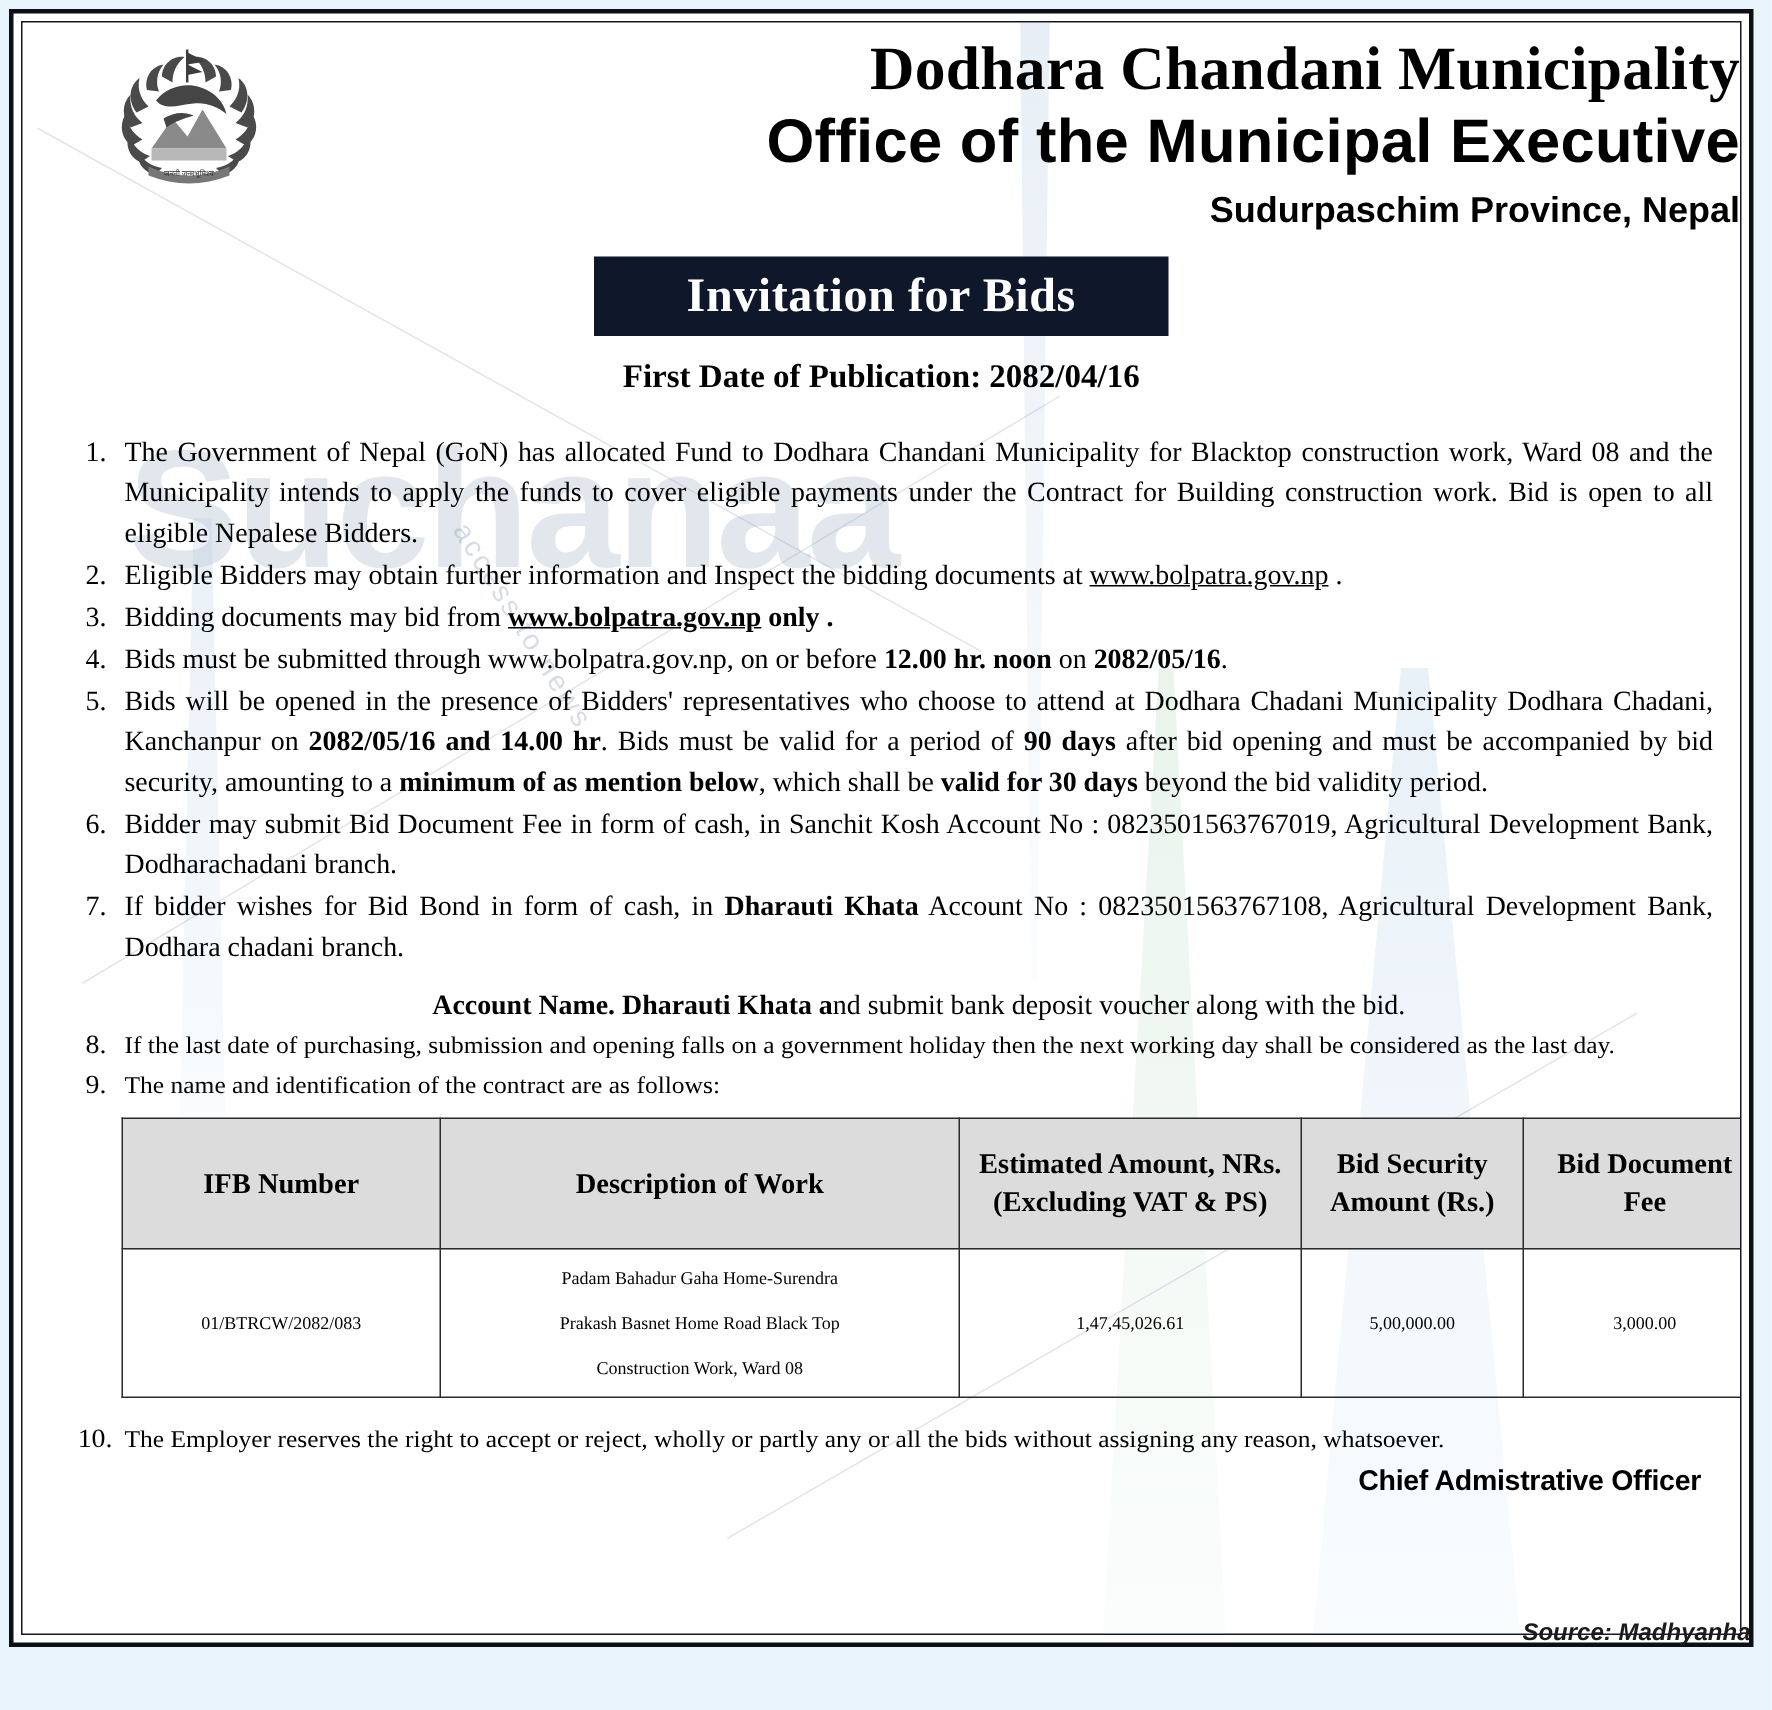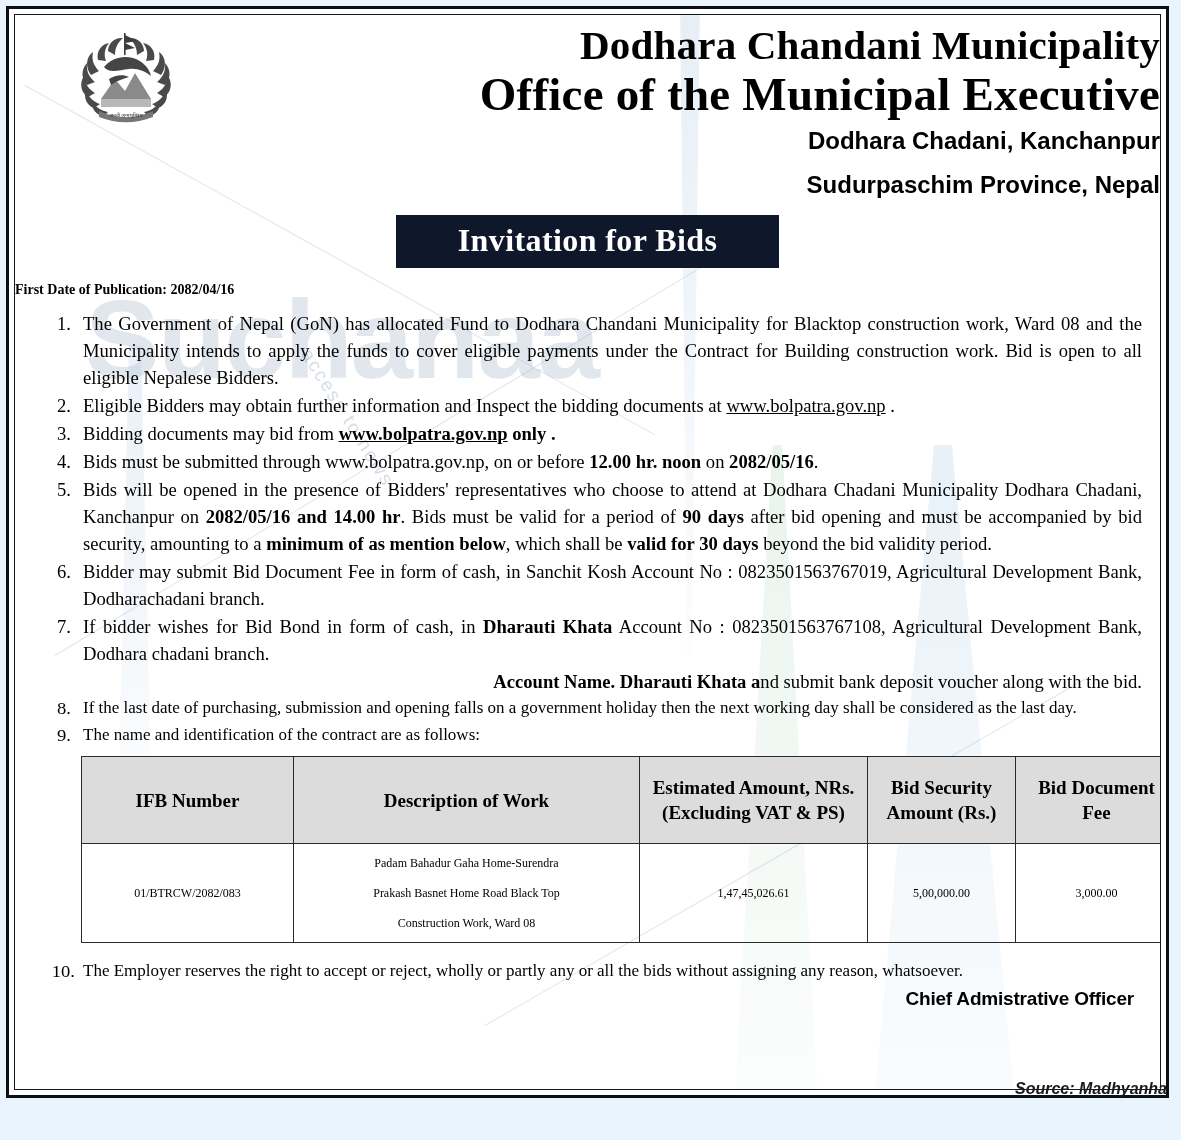--- a/index.html
+++ b/index.html
@@ -132,23 +132,23 @@
     padding-left: 40px;
   }
   .line1 {
     font-family: "Liberation Serif", serif;
     font-weight: 700;
     font-size: 41px;
     line-height: 48px;
     letter-spacing: 0.2px;
   }
   .line2 {
-    font-family: Liberation Serif, serif;
-    font-weight: 700;
-    font-size: 47px;
+    font-family: Liberation Sans, sans-serif;
+    font-weight: 700;
+    font-size: 41px;
     line-height: 50px;
     letter-spacing: 0.2px;
   }
   .line3, .line4 {
     font-family: "Liberation Sans", sans-serif;
     font-weight: 700;
     font-size: 24px;
     line-height: 44px;
   }
   .banner-wrap {
@@ -159,25 +159,26 @@
     display: inline-block;
     background: #0f172a;
     color: #ffffff;
     font-family: "Liberation Serif", serif;
     font-weight: 700;
     font-size: 32px;
     padding: 7px 62px 9px 62px;
     letter-spacing: 0.4px;
   }
   .pubdate {
+    text-align: center;
     font-family: "Liberation Serif", serif;
     font-weight: 700;
-    font-size: 14px;
+    font-size: 22px;
     margin-top: 14px;
-    margin-bottom: 12px;
+    margin-bottom: 24px;
   }
 
   
   ol.clauses {
     list-style: none;
     margin: 0;
     padding: 0 18px 0 26px;
     font-size: 18.6px;
     line-height: 27px;
   }
@@ -191,22 +192,22 @@
   ol.clauses > li .num {
     position: absolute;
     left: 0;
     top: 0;
     width: 30px;
     text-align: right;
     font-size: 18.6px;
   }
   .tight { margin-bottom: 0; }
   .sub-line {
-    text-align: right;
-    margin-top: 1px;
+    text-align: center;
+    margin-top: 12px;
   }
   b, strong { font-weight: 700; }
   .ul { text-decoration: underline; }
   .linkb { font-weight: 700; text-decoration: underline; }
 
   
   .small-clause {
     font-size: 17px;
     line-height: 26px;
     transform: scaleY(0.94);
@@ -335,21 +336,20 @@
               <g>
                 <path d="M28 84 C46 92 64 92 82 84 L82 90 C64 97 46 97 28 90 Z" fill="#777"></path>
                 <text x="55" y="90" font-size="5" text-anchor="middle" fill="#2f2f2f" font-family="Liberation Serif, serif">जननी जन्मभूमिश्च</text>
               </g>
             </svg>
           </div>
 
           <div class="titles">
             <div class="line1">Dodhara Chandani Municipality</div>
             <div class="line2">Office of the Municipal Executive</div>
-            <div class="line3">Dodhara Chadani, Kanchanpur</div>
             <div class="line4">Sudurpaschim Province, Nepal</div>
           </div>
 
           <div class="banner-wrap">
             <span class="banner">Invitation for Bids</span>
           </div>
 
           <div class="pubdate">First Date of Publication: 2082/04/16</div>
         </div>
 

